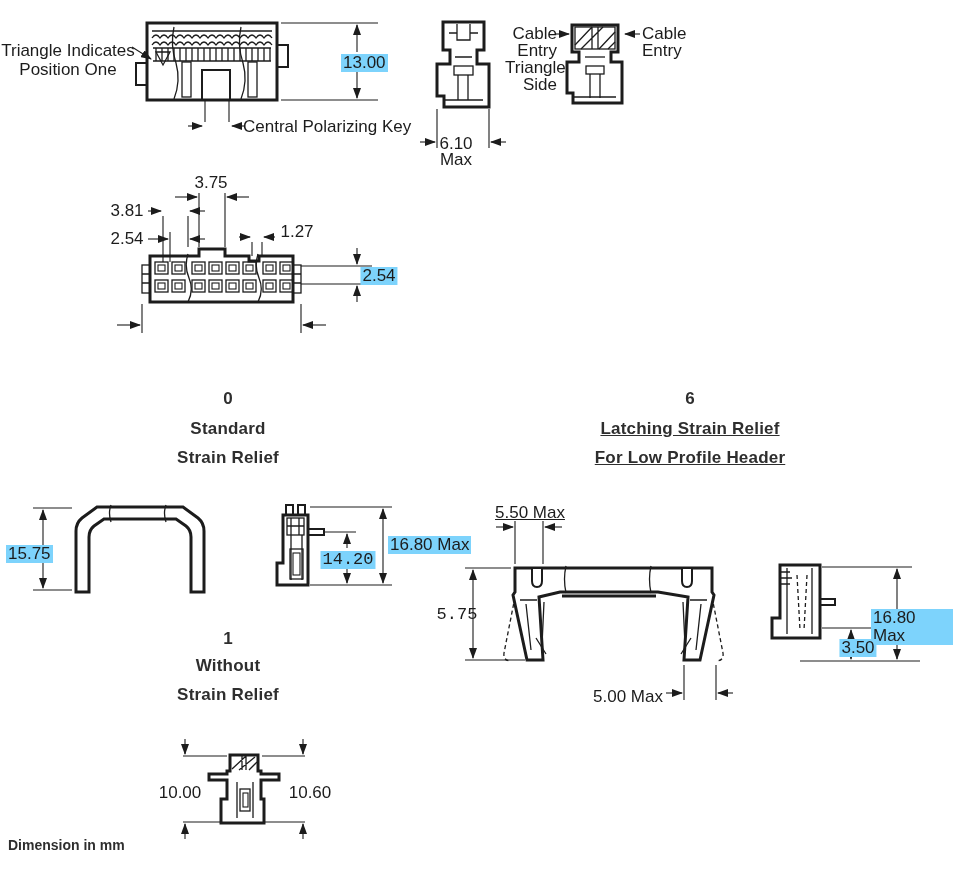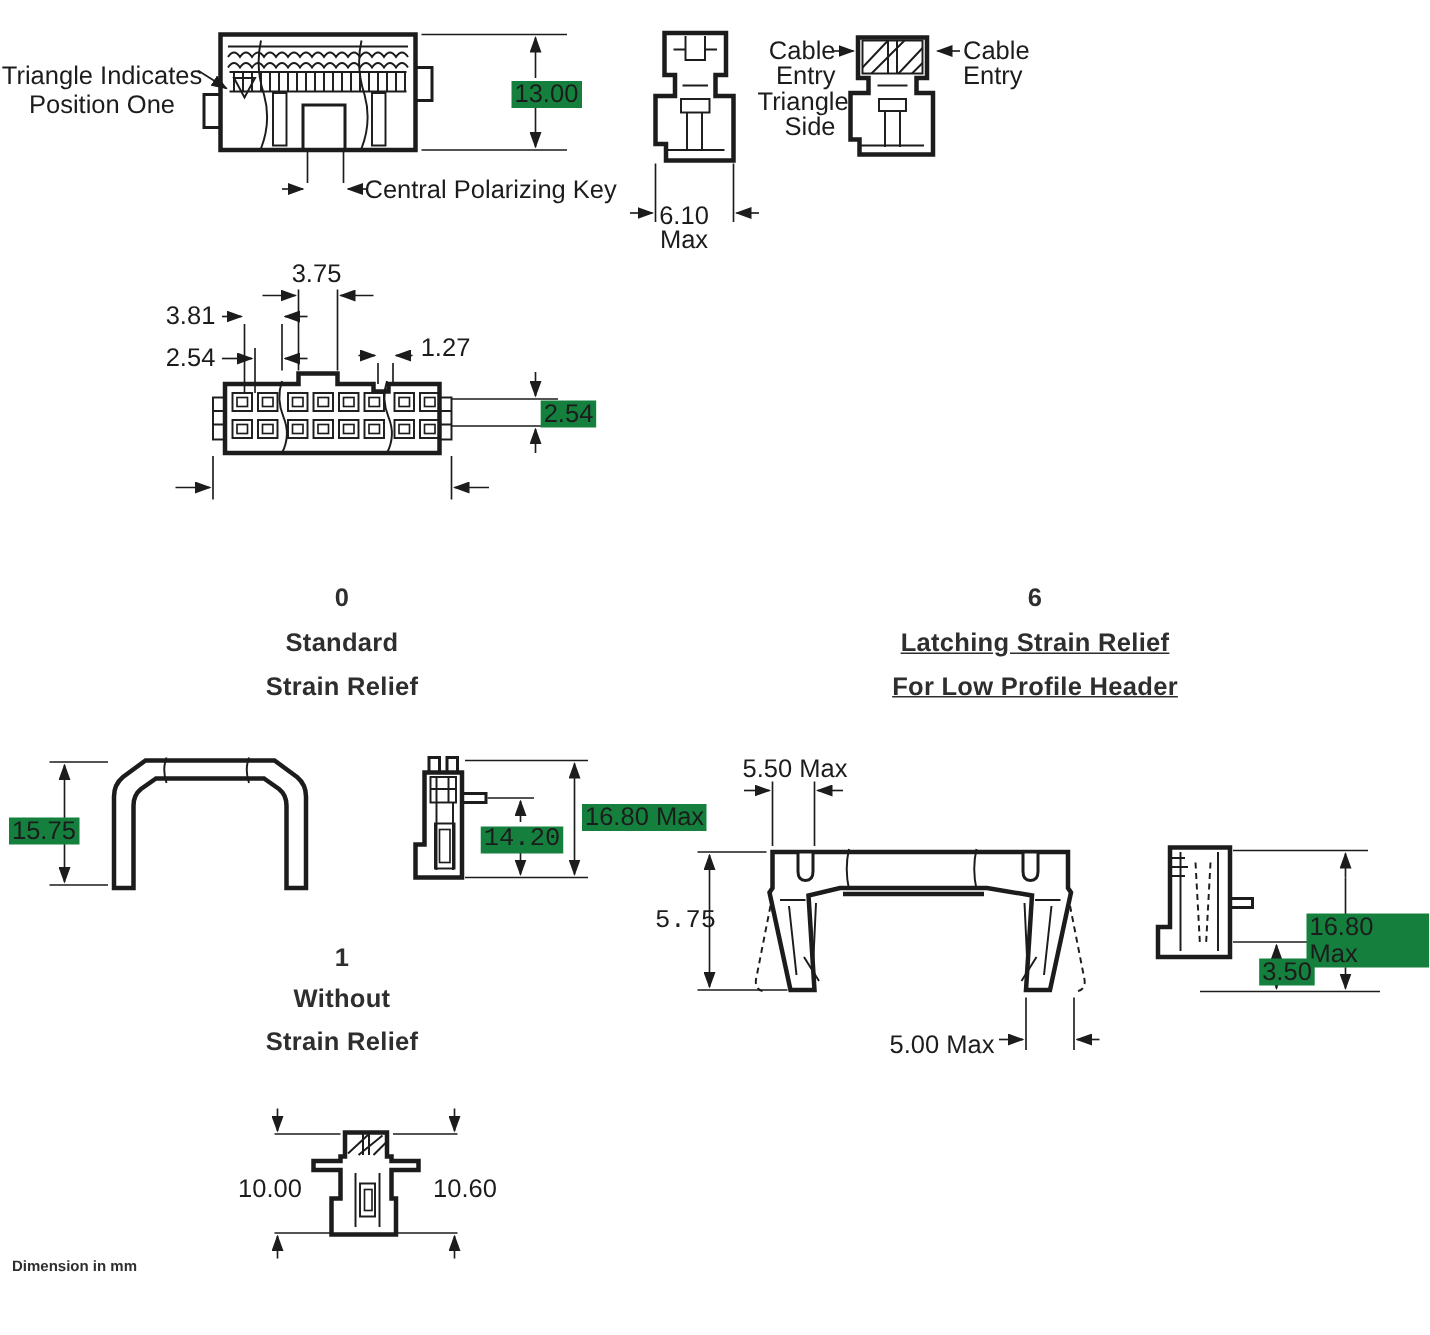--- a/index.html
+++ b/index.html
@@ -9,23 +9,23 @@
   .thick{fill:#ffffff;stroke:#1c1c1c;stroke-width:3px;stroke-linejoin:miter;}
   .mid{fill:none;stroke:#1c1c1c;stroke-width:2px;}
   .midf{fill:#ffffff;stroke:#1c1c1c;stroke-width:2px;}
   .thin{fill:none;stroke:#1c1c1c;stroke-width:1.3px;}
   .d1{fill:none;stroke:#1c1c1c;stroke-width:1.1px;}
   .dash{stroke-dasharray:4 3;}
   .bar{fill:none;stroke:#1c1c1c;stroke-width:3px;}
   .txt{position:absolute;white-space:pre-line;font-size:17px;line-height:18px;color:#1c1c1c;}
   .c{transform:translateX(-50%);text-align:center;}
   .r{text-align:right;}
-  .bg{background:#15803d;padding:0 2px;}
+  .bg{background:#7dd3fc;padding:0 2px;}
   .hdr{font-size:17px;font-weight:600;line-height:29px;color:#2e2e2e;letter-spacing:.2px;}
-  .note{font-size:10px;font-weight:600;color:#2e2e2e;}
+  .note{font-size:14px;font-weight:600;color:#2e2e2e;}
 </style>
 </head>
 <body>
 
 <div id="canvas">
 
 <svg id="art" width="953" height="890" viewBox="0 0 953 890">
   <defs>
     <marker id="ah" markerWidth="11" markerHeight="8" refX="10" refY="4" orient="auto" markerUnits="userSpaceOnUse">
       <path d="M0,0 L11,4 L0,8 Z" fill="#1c1c1c"></path>
@@ -269,21 +269,21 @@
   <div class="txt c hdr" style="left:690px;top:384px;">6</div>
   <div class="txt c hdr" style="left:690px;top:414px;text-decoration:underline;">Latching Strain Relief
 For Low Profile Header</div>
 
   <div class="txt bg" style="left:6px;top:545px;">15.75</div>
 
   <div class="txt c bg" style="left:348px;top:551px;font-family:Liberation Mono, monospace;">14.20</div>
 
   <div class="txt bg" style="left:388px;top:536px;">16.80 Max</div>
 
-  <div class="txt c" style="left:530px;top:504px;">5.50 Max</div>
+  <div class="txt c" style="left:530px;top:504px;text-decoration:underline;">5.50 Max</div>
 
   <div class="txt c" style="left:457px;top:606px;font-family:Liberation Mono, monospace;">5.75</div>
 
   <div class="txt c" style="left:628px;top:688px;">5.00 Max</div>
 
   <div class="txt bg" style="left:871px;top:609px;">16.80 Max</div>
 
   <div class="txt c bg" style="left:858px;top:639px;text-align:right;">3.50</div>
 
   <div class="txt c hdr" style="left:228px;top:624px;">1</div>

